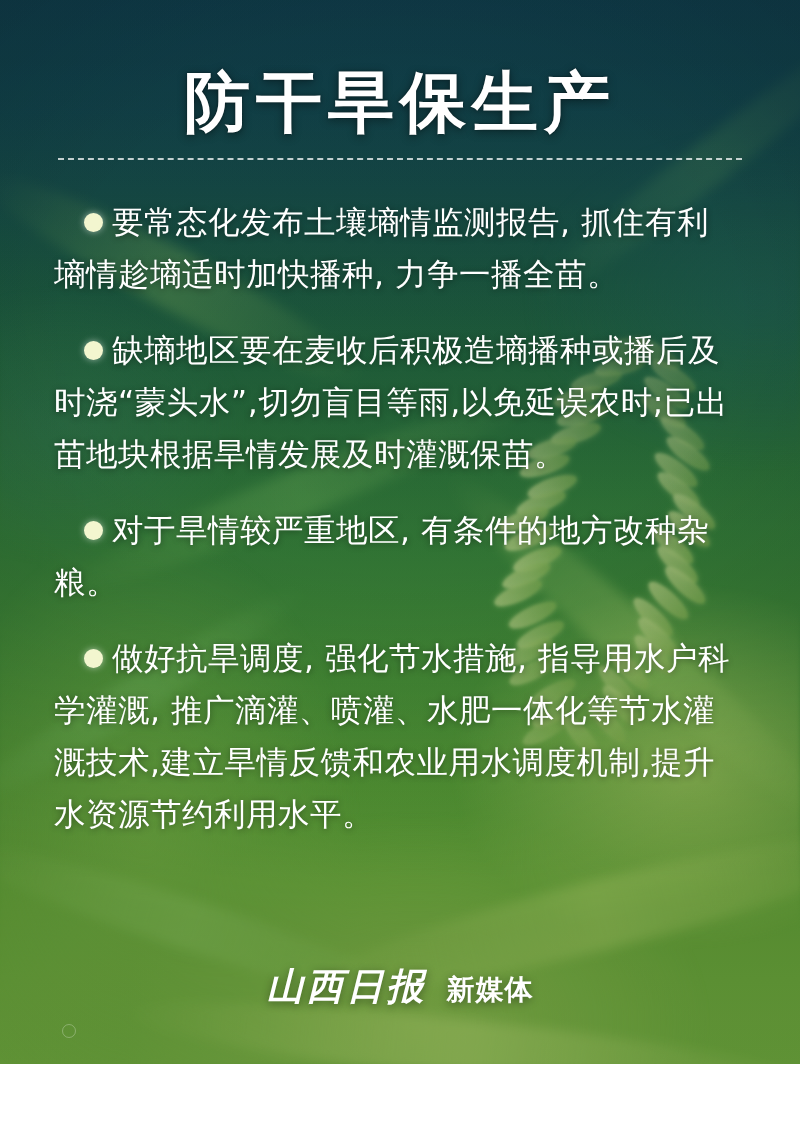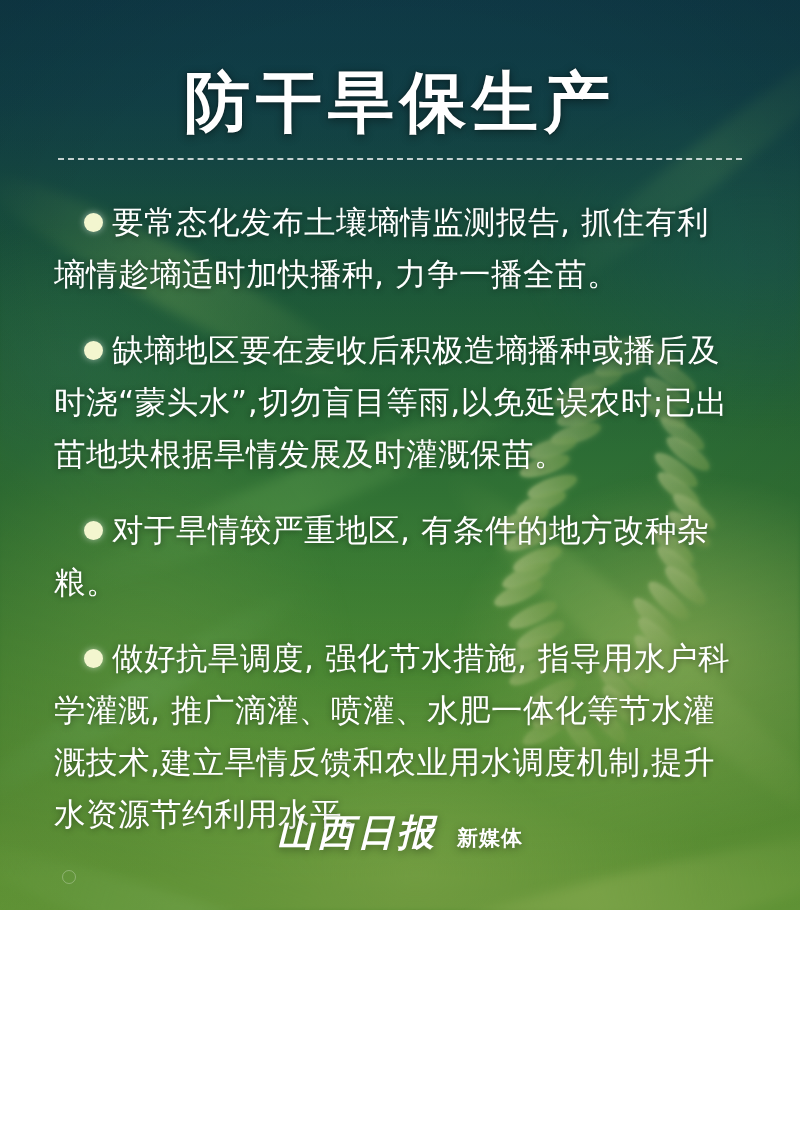--- a/index.html
+++ b/index.html
@@ -9,21 +9,21 @@
   body {
     width: 800px;
     height: 1133px;
     font-family: "Liberation Sans", sans-serif;
     overflow: hidden;
   }
 
   .poster {
     position: relative;
     width: 800px;
-    height: 910px;
+    height: 1064px;
     overflow: hidden;
     background: #1d4f48;
   }
 
   
   .bg-base {
     position: absolute;
     inset: 0;
     background:
       linear-gradient(180deg,
@@ -170,21 +170,21 @@
   }
   .footer-logo {
     font-family: Liberation Sans, sans-serif;
     font-size: 37px;
     font-weight: bold;
     letter-spacing: 3px;
     font-style: italic;
   }
   .footer-sub {
     font-family: "DejaVu Sans", "Liberation Sans", sans-serif;
-    font-size: 21px;
+    font-size: 28px;
     font-weight: bold;
     letter-spacing: 1px;
     margin-left: 20px;
   }
   .footer-row {
     display: inline-flex;
     align-items: baseline;
   }
 
   .watermark {

